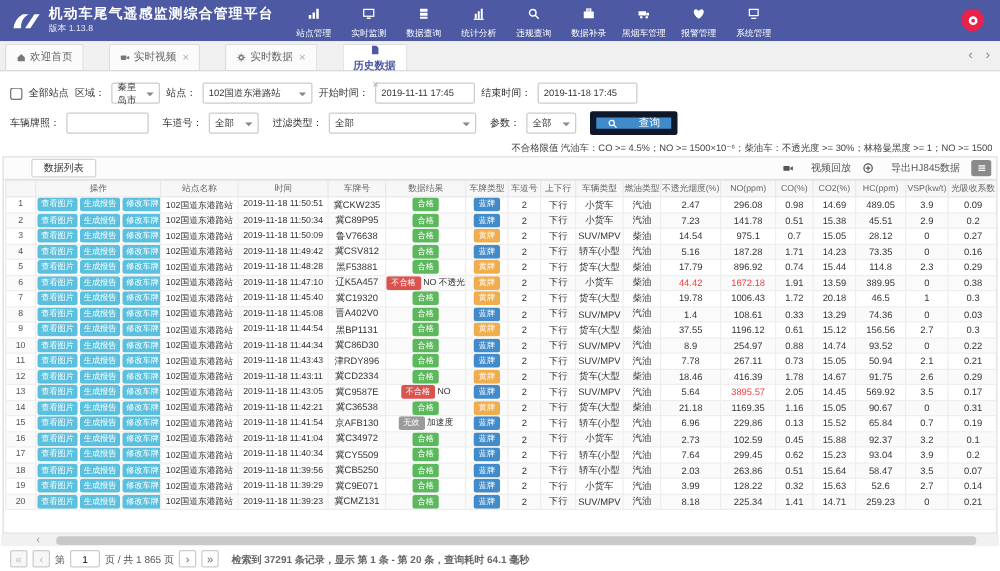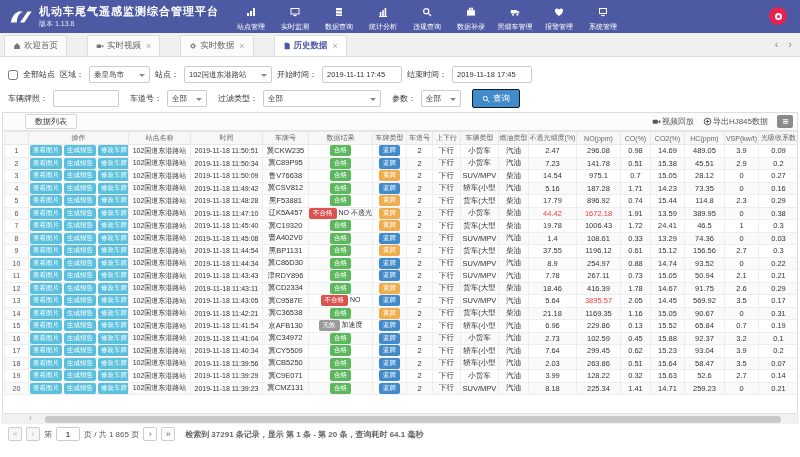--- a/index.html
+++ b/index.html
@@ -21,54 +21,54 @@
   .nav-label{display:block;font-size:7px;margin-top:1px;white-space:nowrap;}
   .pin{position:absolute;right:13px;top:7px;width:18px;height:18px;background:#e8224d;
        border-radius:50%;display:flex;align-items:center;justify-content:center;cursor:pointer;}
   .pin-dot{width:7px;height:7px;border:2px solid #fff;border-radius:50%;}
 
   
   .tabbar{height:24px;background:#f0f0f0;border-bottom:1px solid #d9d9d9;display:flex;
           align-items:flex-end;padding-left:4px;position:relative;}
   .tab{height:21px;background:#fbfbfb;border:1px solid #ddd;border-bottom:none;border-radius:2px 2px 0 0;
        margin-right:20px;padding:0 8px;font-size:8.5px;color:#666;display:flex;align-items:center;gap:3px;cursor:pointer;}
-  .tab.active{background:#fff;color:#4d59a3;font-weight:bold;}
+  .tab.active{background:#fff;color:#4d59a3;font-weight:bold;flex-direction:column;}
   .tab-ico{width:8px;height:8px;display:inline-block;color:#777;}
   .tab.active .tab-ico{color:#4d59a3;}
   .tab-ico svg{width:100%;height:100%;display:block;}
   .tab-close{color:#aaa;font-size:9px;margin-left:2px;font-weight:normal;}
   .tab-arrows{position:absolute;right:8px;top:5px;color:#888;font-size:11px;display:flex;gap:10px;}
   .tab-arrows span{cursor:pointer;}
 
   
   .filters{background:#fff;padding-top:5px;}
   .f-row{display:flex;align-items:center;height:21px;margin:2px 0 3px 8px;gap:5px;font-size:8px;color:#333;}
   .f-label{white-space:nowrap;}
   .chk{width:10px;height:10px;margin:0;}
   .sel{height:17px;border:1px solid #ccc;border-radius:2px;display:flex;align-items:center;
        justify-content:space-between;padding:0 4px;background:#fff;font-size:7.5px;color:#333;cursor:pointer;}
   .caret{width:0;height:0;border:3px solid transparent;border-top-color:#888;margin-top:4px;margin-left:4px;}
   .inp{height:17px;border:1px solid #ccc;border-radius:2px;font-size:7.5px;padding:0 4px;color:#333;
        font-family:"Liberation Sans","DejaVu Sans",sans-serif;}
-  .btn-primary{height:19px;background:#428bca;color:#fff;border:1px solid #0f172a;border-radius:2px;
-       font-size:8.5px;display:flex;align-items:center;gap:3px;padding:0 9px;cursor:pointer;
+  .btn-primary{height:19px;background:#428bca;color:#fff;border:5px solid #0f172a;border-radius:2px;
+       font-size:8.5px;display:flex;align-items:center;gap:17px;padding:0 9px;cursor:pointer;
        font-family:"Liberation Sans","DejaVu Sans",sans-serif;}
   .btn-ico{width:8px;height:8px;display:inline-block;color:#fff;}
   .btn-ico svg{width:100%;height:100%;display:block;}
 
   
   .notice{height:13px;text-align:right;padding-right:6px;font-size:7.5px;color:#444;line-height:13px;white-space:nowrap;}
 
   
   .panel{margin:0 2px;border:1px solid #ddd;height:302px;background:#fff;overflow:hidden;}
   .panel-head{height:18px;background:#fcfcfc;border-bottom:1px solid #e2e2e2;display:flex;align-items:center;}
   .panel-title{margin-left:22px;font-size:8px;color:#333;border:1px solid #d5d5d5;background:#fff;
                padding:1px 9px;border-radius:2px;}
   .panel-actions{margin-left:auto;display:flex;align-items:center;gap:9px;margin-right:4px;font-size:8px;color:#555;}
-  .pa-btn{display:flex;gap:1px;align-items:center;cursor:pointer;white-space:nowrap;}
+  .pa-btn{display:flex;gap:14px;align-items:center;cursor:pointer;white-space:nowrap;}
   .pa-ico{width:9px;height:9px;display:inline-block;color:#555;}
   .pa-ico svg{width:100%;height:100%;display:block;}
   .cfg-btn{width:16px;height:13px;background:#8a8a8a;border-radius:2px;display:flex;align-items:center;
            justify-content:center;color:#fff;cursor:pointer;}
   .cfg-btn .pa-ico{color:#fff;}
 
   table{width:794px;table-layout:fixed;border-collapse:collapse;margin-left:1px;}
   th{height:13px;font-size:7px;color:#666;background:#f7f7f7;border:1px solid #e8e8e8;font-weight:normal;
      padding:0;overflow:hidden;white-space:nowrap;}
   td{height:12.5px;font-size:7.5px;color:#333;text-align:center;border:1px solid #eee;padding:0;
@@ -203,21 +203,21 @@
       <span>‹</span>
       <span>›</span>
     </div>
   </div>
 
   <div class="filters">
     <div class="f-row">
       <input type="checkbox" class="chk" style="">
       <span class="f-label">全部站点</span>
       <span class="f-label">区域：</span>
-      <div class="sel" style="width:61px">
+      <div class="sel" style="width:39px">
         <span>秦皇岛市</span>
         <i class="caret"></i>
       </div>
       <span class="f-label">站点：</span>
       <div class="sel" style="width:88px">
         <span>102国道东港路站</span>
         <i class="caret"></i>
       </div>
       <span class="f-label">开始时间：</span>
       <input class="inp" style="width: 80px;" value="2019-11-11 17:45">
@@ -247,20 +247,21 @@
             <svg viewBox="0 0 10 10">
               <circle cx="4.2" cy="4.2" r="2.6" fill="none" stroke="currentColor" stroke-width="1.2"></circle>
               <path d="M6.2 6.2 L9 9" stroke="currentColor" stroke-width="1.2"></path>
             </svg>
           </span>
         <span>查询</span>
       </button>
     </div>
   </div>
 
+  <div class="notice">不合格限值 汽油车：CO &gt;= 4.5%；NO &gt;= 1500×10⁻⁶；柴油车：不透光度 &gt;= 30%；林格曼黑度 &gt;= 1；NO &gt;= 1500</div>
 
   <div class="panel">
     <div class="panel-head">
       <span class="panel-title">数据列表</span>
       <div class="panel-actions">
         <span class="pa-btn">
           <span class="pa-ico">
               <svg viewBox="0 0 10 10">
                 <rect x="0.8" y="3" width="5.6" height="4.4" rx="0.8" fill="currentColor"></rect>
                 <path d="M7 4.6 L9.2 3.4 V7 L7 5.9 Z" fill="currentColor"></path>
@@ -458,21 +459,21 @@
             <td class="">冀C19320</td>
             <td><span class="badge b-pass">合格</span></td>
             <td><span class="badge b-yellow">黄牌</span></td>
             <td class="">2</td>
             <td class="">下行</td>
             <td class="">货车(大型</td>
             <td class="">柴油</td>
             <td class="">19.78</td>
             <td class="">1006.43</td>
             <td class="">1.72</td>
-            <td class="">24.41</td>
+            <td class="">20.18</td>
             <td class="">46.5</td>
             <td class="">1</td>
             <td class="">0.3</td>
           </tr>
           <tr>
             <td class="c-num">8</td>
             <td class="c-ops"><span class="opbtn">查看图片</span><span class="opbtn">生成报告</span><span class="opbtn">修改车牌</span></td>
             <td class="c-station">102国道东港路站</td>
             <td class="c-time">2019-11-18 11:45:08</td>
             <td class="">晋A402V0</td>

